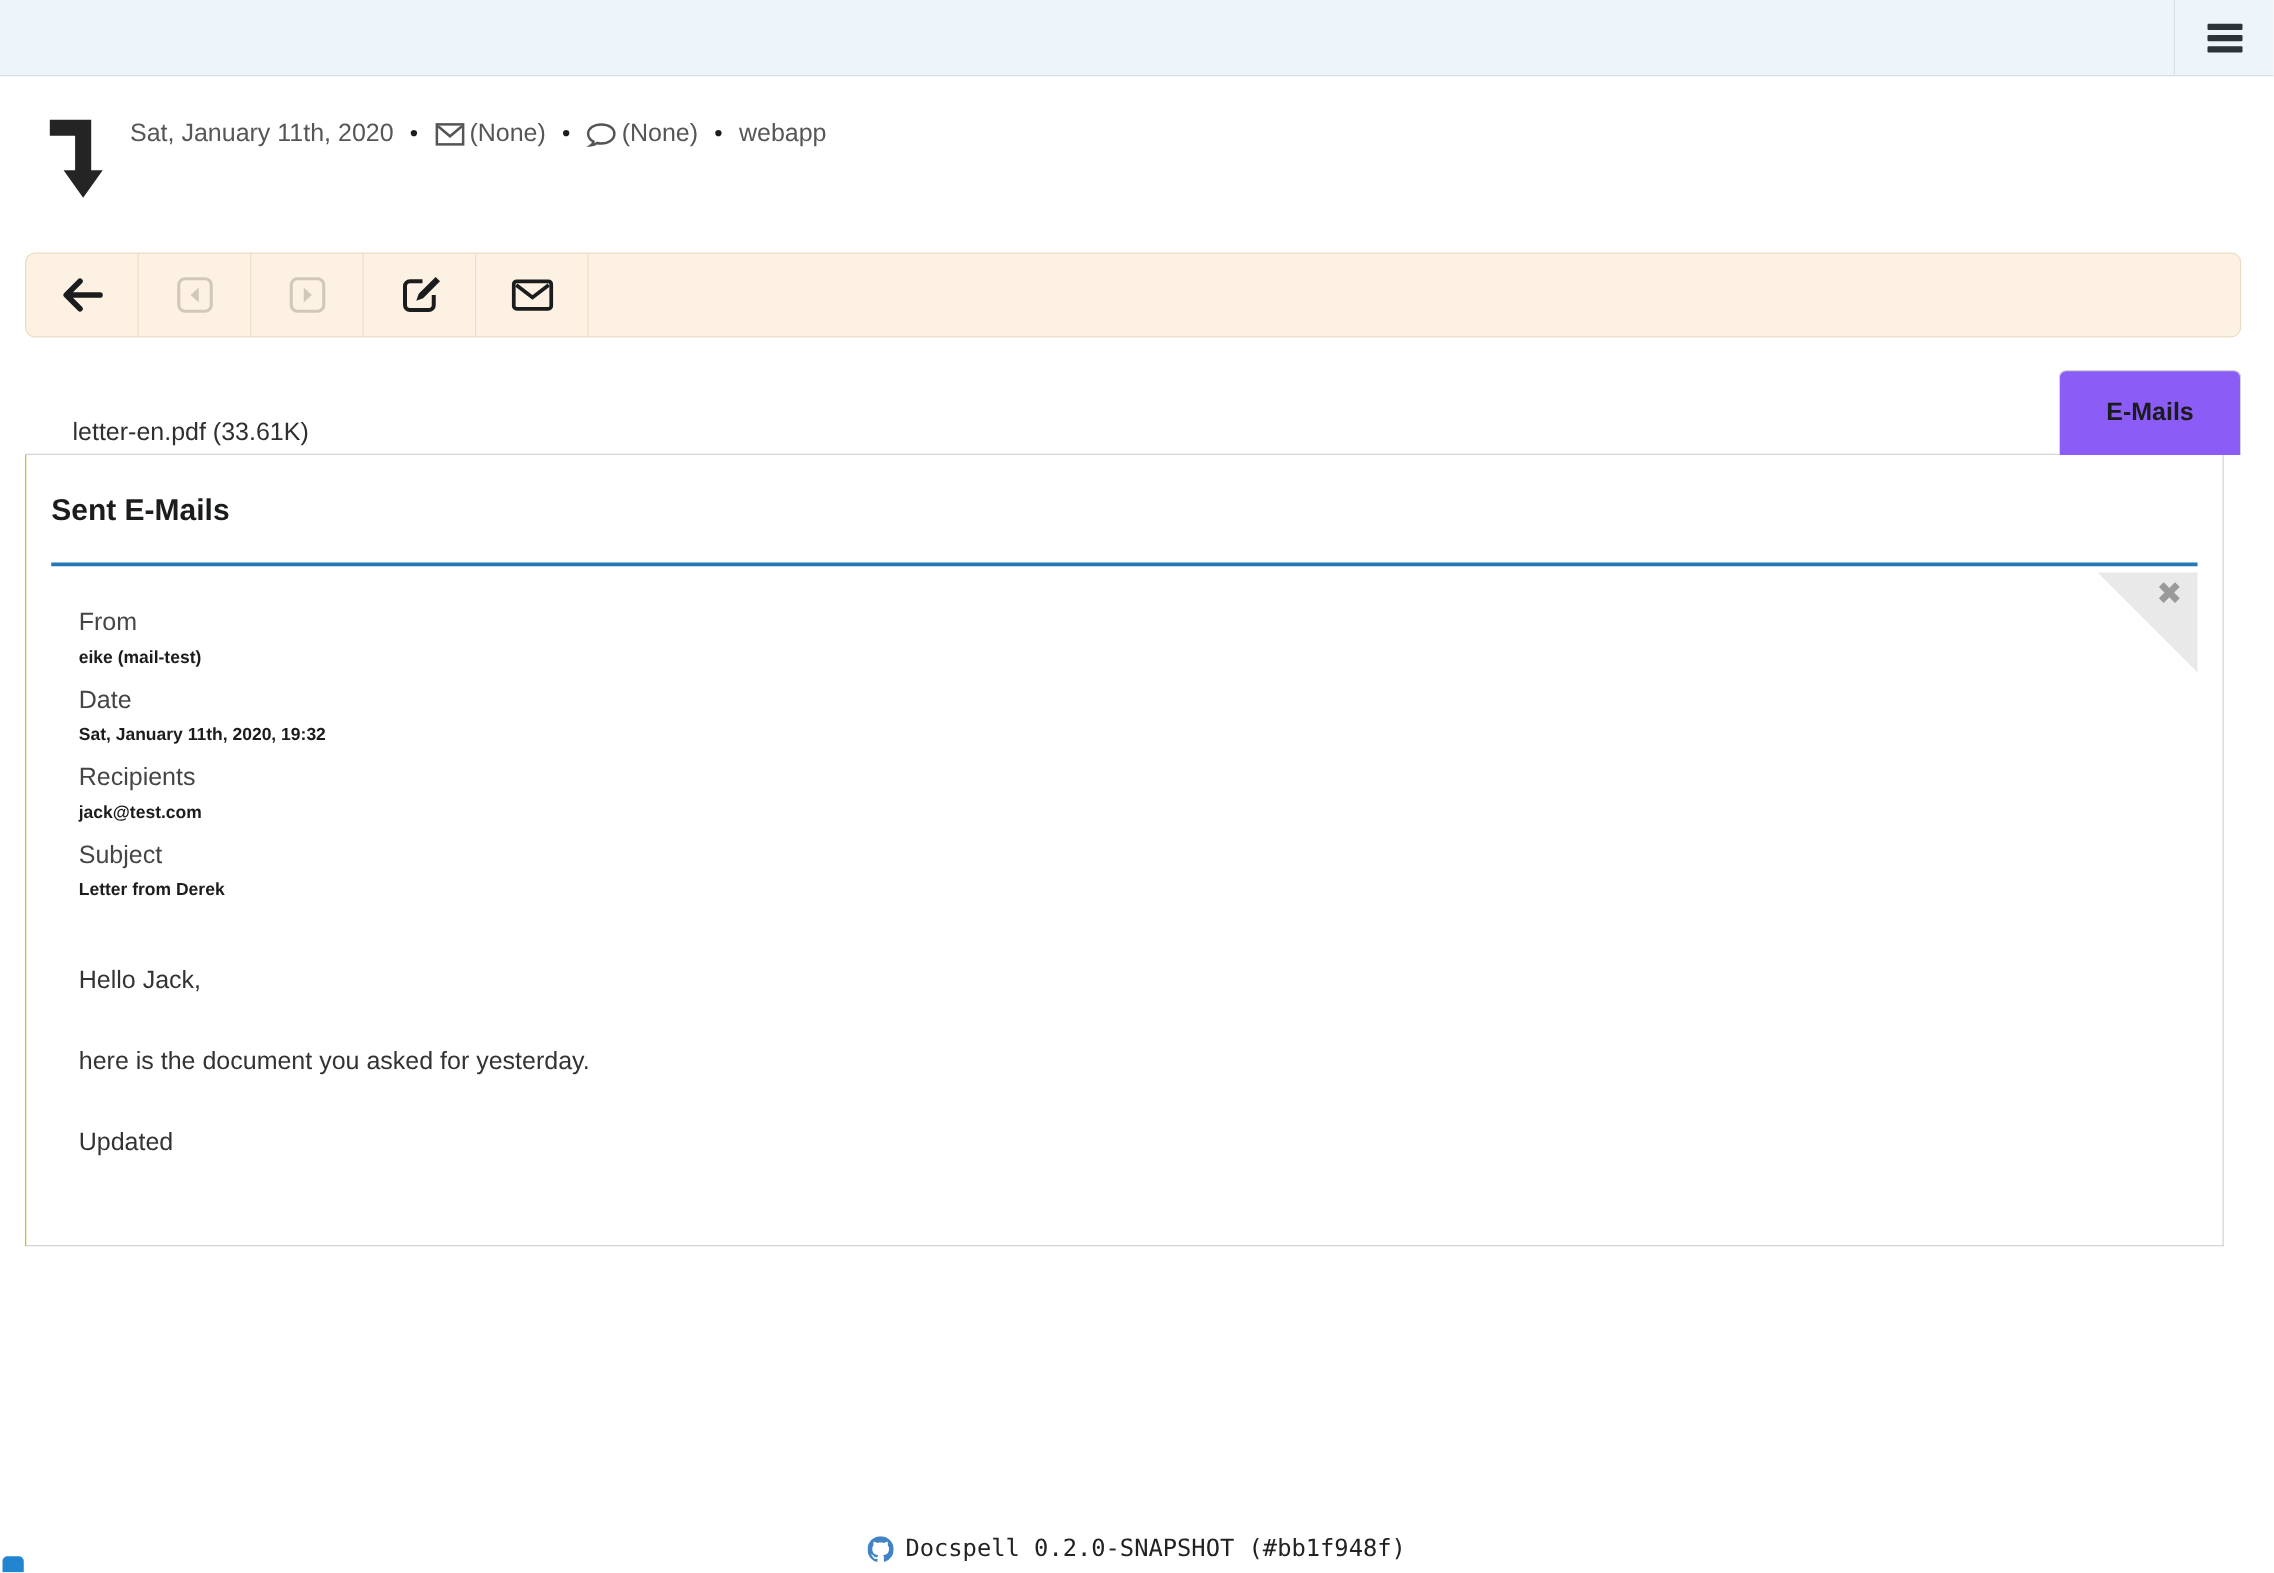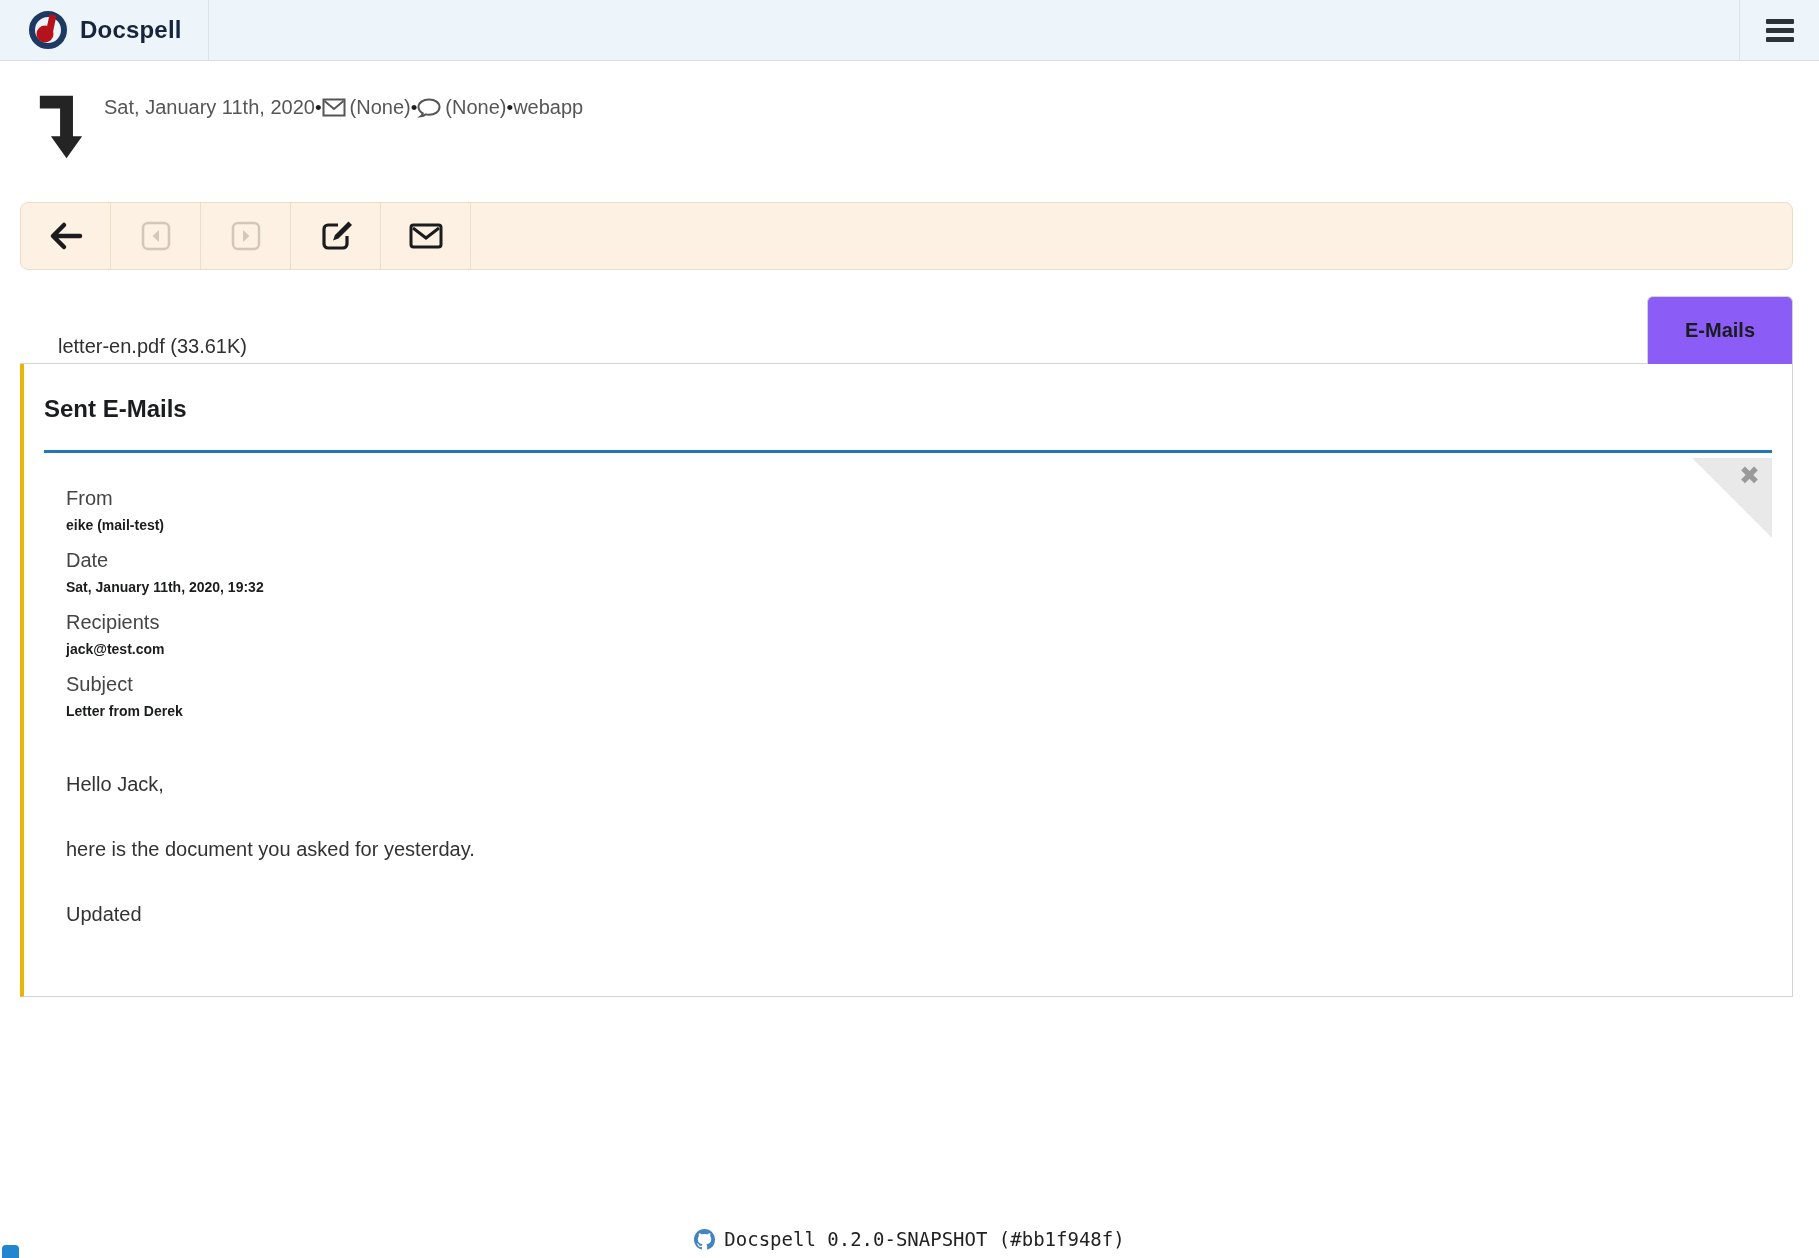--- a/index.html
+++ b/index.html
@@ -16,36 +16,36 @@
   .hamburger { display:flex; flex-direction:column; gap:4px; }
   .hamburger span { display:block; width:28px; height:5px; background:#2e3338; border-radius:1px; }
 
   
   .item-header { display:flex; padding:26px 0 0 38px; }
   .dl-arrow { margin-top:2px; }
   .header-text { margin-left:20px; }
   .title-row { display:flex; align-items:center; gap:16px; }
   .item-title { font-size:34px; font-weight:bold; color:#1b1c1d; }
   .new-badge { background:#00b5ad; color:#fff; font-weight:bold; font-size:19px; padding:8px 14px; border-radius:7px; line-height:1; cursor:pointer; }
-  .meta-row { display:flex; align-items:center; margin-top:9px; font-size:20px; color:#565656; }
+  .meta-row { display:flex; align-items:center; gap:13px; margin-top:9px; font-size:20px; color:#565656; }
   .meta-row .dot { color:#1b1c1d; font-size:19px; }
   .meta-item { display:flex; align-items:center; gap:4px; }
 
   
   .toolbar { margin:37px 26px 0 20px; height:68px; background:#fcf1e3; border:1px solid #eadcc6; border-radius:8px; display:flex; align-items:stretch; overflow:hidden; }
   .tbtn { width:90px; display:flex; align-items:center; justify-content:center; border-right:1px solid #ecdfc9; cursor:pointer; }
   .tbtn.disabled { cursor:default; }
 
   
   .tabrow { position:relative; margin:26px 26px 0 20px; height:68px; border-bottom:1px solid #d4d4d5; }
   .filename { position:absolute; left:38px; top:16px; height:68px; display:flex; align-items:center; font-size:20px; color:#2f2f2f; cursor:pointer; }
   .tab-active { position:absolute; right:0; top:0; bottom:-1px; width:146px; background:#8b5cf6; border:1px solid #d4d4d5; border-bottom:none; border-radius:6px 6px 0 0; display:flex; align-items:center; justify-content:center; font-size:20px; font-weight:bold; color:#1b1c1d; cursor:pointer; }
 
   
-  .panel { margin:0 26px 0 20px; border-left:4px solid #eab308; border-right:1px solid #d4d4d5; border-bottom:1px solid #d4d4d5; padding:22px 20px 30px 20px; background:#fff; }
+  .panel { margin:0 40px 0 20px; border-left:1px solid #eab308; border-right:1px solid #d4d4d5; border-bottom:1px solid #d4d4d5; padding:22px 20px 30px 20px; background:#fff; }
   .panel-heading { font-size:24px; font-weight:bold; color:#1b1c1d; margin:8px 0 26px 0; line-height:30px; }
   .blue-divider { height:3px; background:#2478b5; }
 
   .mail { position:relative; padding:32px 0 0 22px; }
   .corner-label { position:absolute; top:5px; right:0; width:0; height:0; border-top:80px solid #e9e9e9; border-left:80px solid transparent; cursor:pointer; }
   .corner-x { position:absolute; top:10px; right:12px; color:#9a9a9a; font-size:25px; font-weight:bold; line-height:1; cursor:pointer; }
   .flabel { font-size:20px; color:#454545; line-height:27px; }
   .fvalue { font-size:14px; font-weight:bold; color:#1b1c1d; line-height:27px; margin-bottom:8px; }
   .mail-body { margin-top:46px; }
   .mail-body p { font-size:20px; color:#333; line-height:26px; margin:0 0 39px 0; }
@@ -60,30 +60,20 @@
   .scroll-chip { position:absolute; left:2px; bottom:0; width:17px; height:13px; background:#2185d0; border-radius:4px 4px 0 0; cursor:pointer; }
 
   svg { display:block; }
 </style>
 </head>
 <body>
 
 <div class="page">
 
   <div class="navbar">
-    <div class="brand">
-      <span>
-        <svg width="40" height="40" viewBox="0 0 40 40">
-          <circle cx="20" cy="20" r="16" fill="none" stroke="#1e3a63" stroke-width="6"></circle>
-          <line x1="25" y1="5" x2="21" y2="24" stroke="#b5121b" stroke-width="7"></line>
-          <circle cx="17" cy="24" r="8.5" fill="#b5121b"></circle>
-        </svg>
-      </span>
-      <span class="brand-text">Docspell</span>
-    </div>
     <div class="nav-spacer"></div>
     <div class="menu-cell">
       <span class="hamburger">
           <span></span>
           <span></span>
           <span></span>
         </span>
     </div>
   </div>
 

